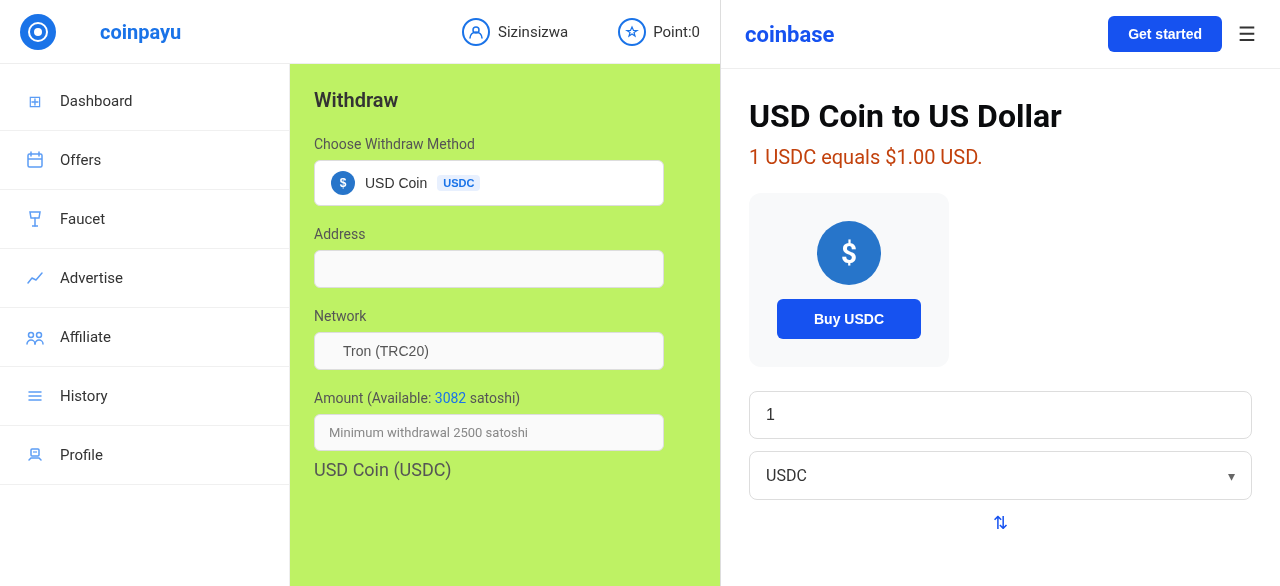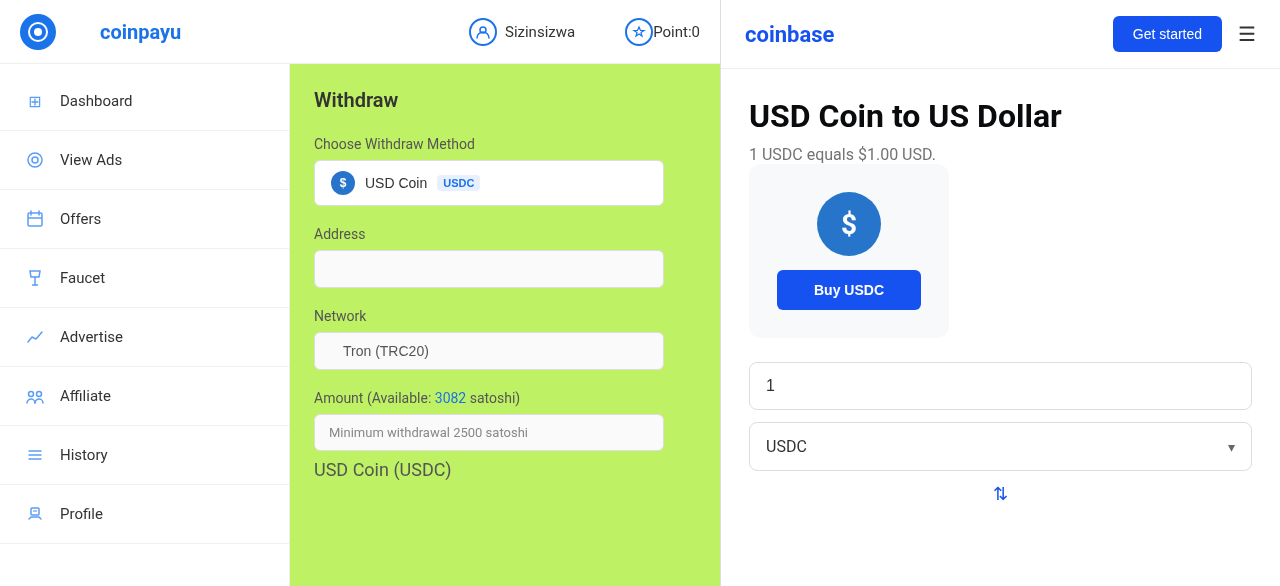--- a/index.html
+++ b/index.html
@@ -62,21 +62,21 @@
       border: 2px solid #1a73e8;
       display: flex;
       align-items: center;
       justify-content: center;
       color: #1a73e8;
       font-size: 14px;
     }
     .header-points {
       display: flex;
       align-items: center;
-      gap: 0;
+      gap: 7px;
       color: #333;
       font-size: 15px;
       margin-left: 20px;
     }
     .points-icon {
       width: 28px;
       height: 28px;
       border-radius: 50%;
       border: 2px solid #1a73e8;
       display: flex;
@@ -255,42 +255,43 @@
       align-items: center;
       gap: 16px;
     }
     .get-started-btn {
       background: #1652f0;
       color: white;
       border: none;
       padding: 10px 20px;
       border-radius: 6px;
       font-size: 14px;
-      font-weight: 400;
+      font-weight: 700;
       cursor: pointer;
     }
     .hamburger-icon {
       font-size: 20px;
       color: #333;
       cursor: pointer;
     }
     .coinbase-body {
       flex: 1;
       padding: 28px 28px;
       overflow-y: auto;
     }
     .cb-main-title {
       font-size: 32px;
       font-weight: 700;
       color: #0a0b0d;
       margin-bottom: 10px;
     }
     .cb-subtitle {
-      font-size: 16px;
-      color: #737373;
+      font-size: 20px;
+      color: #c2410c;
+      margin-bottom: 24px;
     }
     .usdc-card {
       background: #f8f9fa;
       border-radius: 12px;
       padding: 28px;
       display: flex;
       flex-direction: column;
       align-items: center;
       gap: 14px;
       width: 200px;
@@ -389,29 +390,20 @@
       <span>Point:0</span>
     </div>
   </div>
 
   <div class="coinpayu-body">
 
     <div class="sidebar">
       <div class="sidebar-item">
         <span class="s-icon">⊞</span>
         <span>Dashboard</span>
-      </div>
-      <div class="sidebar-item">
-        <span class="s-icon">
-          <svg width="18" height="18" viewBox="0 0 18 18" fill="none">
-            <circle cx="9" cy="9" r="7" stroke="#5c9df5" stroke-width="1.5"></circle>
-            <circle cx="9" cy="9" r="3" stroke="#5c9df5" stroke-width="1.5"></circle>
-          </svg>
-        </span>
-        <span>View Ads</span>
       </div>
       <div class="sidebar-item">
         <span class="s-icon">
           <svg width="18" height="18" viewBox="0 0 18 18" fill="none">
             <rect x="2" y="3" width="14" height="13" rx="1.5" stroke="#5c9df5" stroke-width="1.5"></rect>
             <line x1="5" y1="1" x2="5" y2="5" stroke="#5c9df5" stroke-width="1.5" stroke-linecap="round"></line>
             <line x1="13" y1="1" x2="13" y2="5" stroke="#5c9df5" stroke-width="1.5" stroke-linecap="round"></line>
             <line x1="2" y1="8" x2="16" y2="8" stroke="#5c9df5" stroke-width="1.5"></line>
           </svg>
         </span>

